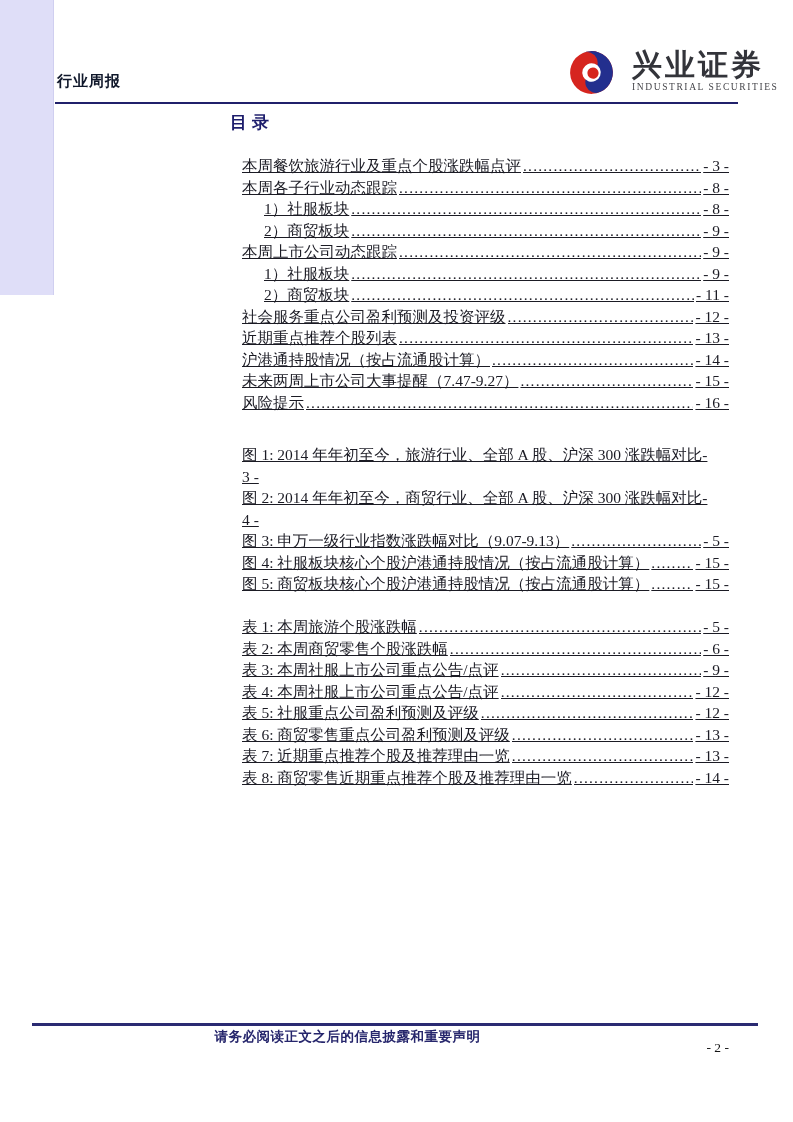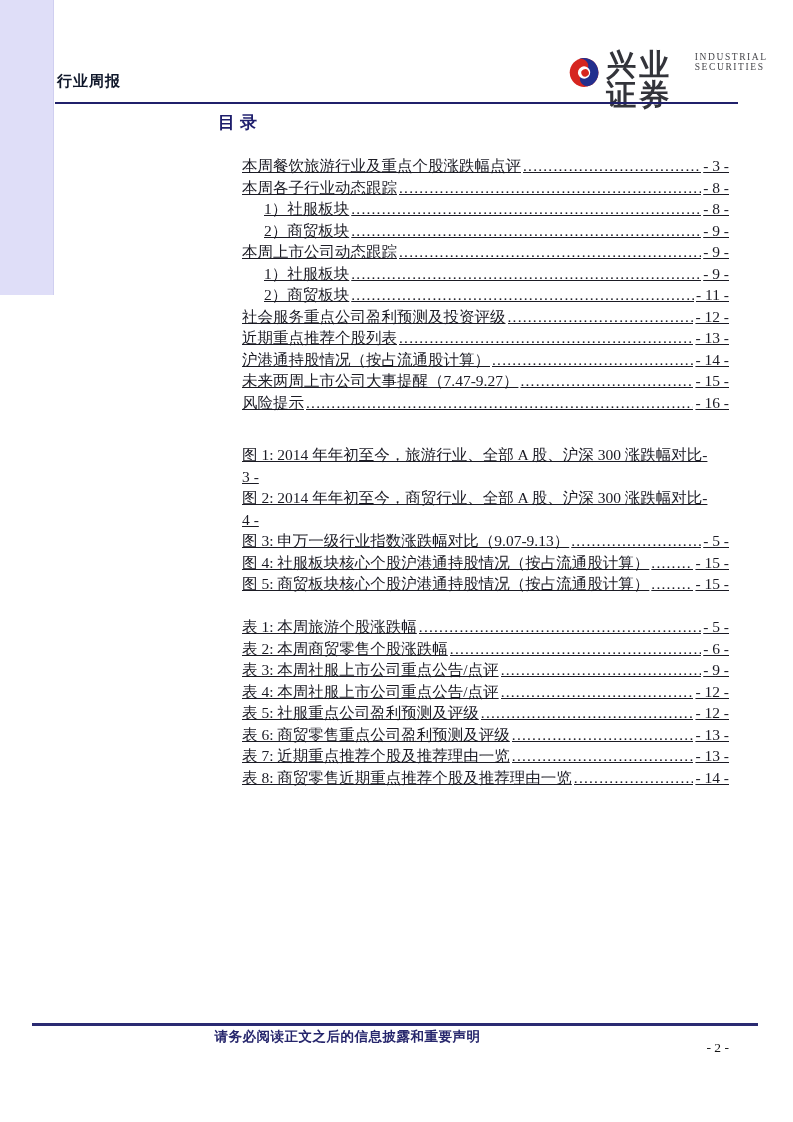--- a/index.html
+++ b/index.html
@@ -12,35 +12,35 @@
     position:absolute;left:0;top:0;width:53px;height:295px;
     background:#dfdef8;border-right:1px solid #d0cff0;
   }
   
   .report-type{
     position:absolute;left:57px;top:72px;
     font-size:15px;font-weight:bold;color:#0f172a;letter-spacing:1px;
   }
   .logo{position:absolute;left:569px;top:50px;display:flex;align-items:flex-start;}
   .logo-icon{width:45px;height:45px;margin-right:7px;}
-  .logo-text{display:flex;flex-direction:row;line-height:1;}
+  .logo-text{display:flex;flex-direction:column;line-height:1;margin-left:11px;}
   .brand-cn{
     font-size:30px;font-weight:bold;color:#33343a;letter-spacing:3px;
     font-family:"Liberation Serif","DejaVu Serif",serif;
   }
   .brand-en{
     font-size:9.5px;color:#45454a;letter-spacing:1.6px;margin-top:3px;
     font-family:"Liberation Serif","DejaVu Serif",serif;
   }
   .header-rule{
     position:absolute;left:55px;top:102px;width:683px;height:2px;background:#20206b;
   }
   
   .toc-heading{
-    position:absolute;left:218px;top:111px;
+    position:absolute;left:230px;top:111px;
     font-size:17px;font-weight:bold;color:#1d1d6c;letter-spacing:5px;
   }
   .toc-block{position:absolute;left:242px;width:487px;text-decoration:underline;}
   #toc-list{top:155px;}
   #fig-list{top:444px;}
   #tab-list{top:616px;}
   .toc-row{
     display:flex;align-items:baseline;line-height:21.55px;font-size:15.5px;
     white-space:nowrap;
   }

